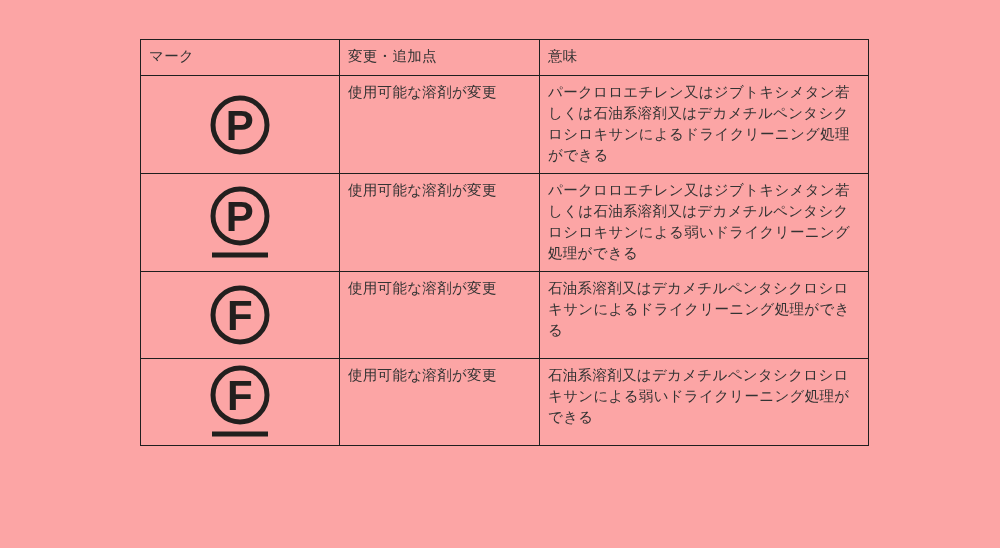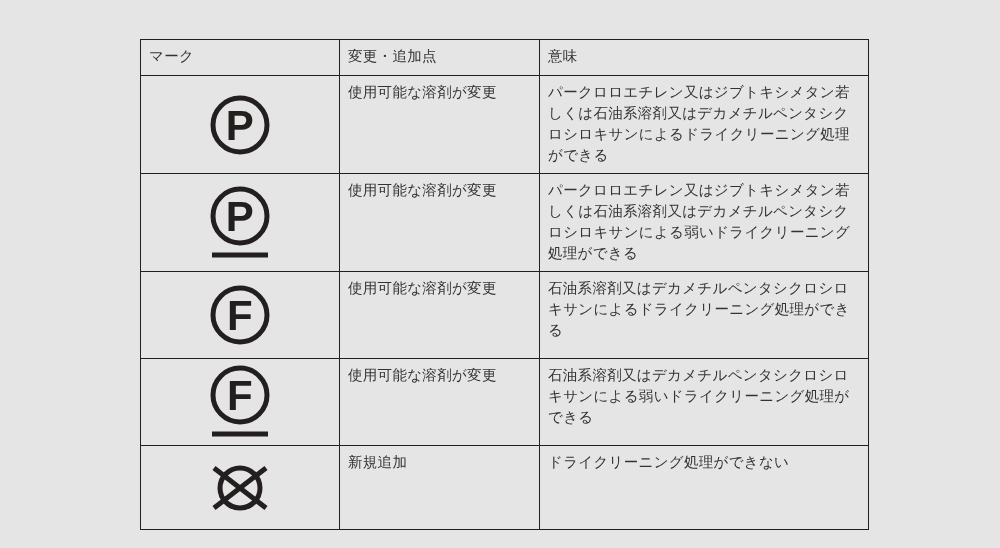--- a/index.html
+++ b/index.html
@@ -9,21 +9,21 @@
   }
   body {
     width: 1000px;
     height: 548px;
     font-family: "Liberation Sans", "DejaVu Sans", sans-serif;
   }
   .canvas {
     position: relative;
     width: 1000px;
     height: 548px;
-    background: #e5e5e5;
+    background: #fca5a5;
     overflow: hidden;
   }
   table.care-table {
     position: absolute;
     left: 140px;
     top: 39px;
     width: 728px;
     border-collapse: collapse;
     table-layout: fixed;
   }
@@ -112,26 +112,15 @@
         <td class="mark-cell">
           <svg width="60" height="74" viewBox="0 0 60 74">
             <circle class="sym-stroke" cx="30" cy="30" r="27" stroke-width="5"></circle>
             <line class="sym-stroke" x1="2" y1="69" x2="58" y2="69" stroke-width="5"></line>
             <text class="sym-letter" x="30" y="45" font-size="42" text-anchor="middle">F</text>
           </svg>
         </td>
         <td>使用可能な溶剤が変更</td>
         <td>石油系溶剤又はデカメチルペンタシクロシロキサンによる弱いドライクリーニング処理ができる</td>
       </tr>
-      <tr class="last-row">
-        <td class="mark-cell">
-          <svg width="58" height="58" viewBox="0 0 58 58">
-            <circle class="sym-stroke" cx="29" cy="29" r="20" stroke-width="5"></circle>
-            <line class="sym-stroke" x1="3" y1="9" x2="55" y2="49" stroke-width="5"></line>
-            <line class="sym-stroke" x1="55" y1="9" x2="3" y2="49" stroke-width="5"></line>
-          </svg>
-        </td>
-        <td>新規追加</td>
-        <td>ドライクリーニング処理ができない</td>
-      </tr>
     </tbody>
   </table>
 </div>
 
 </body></html>

